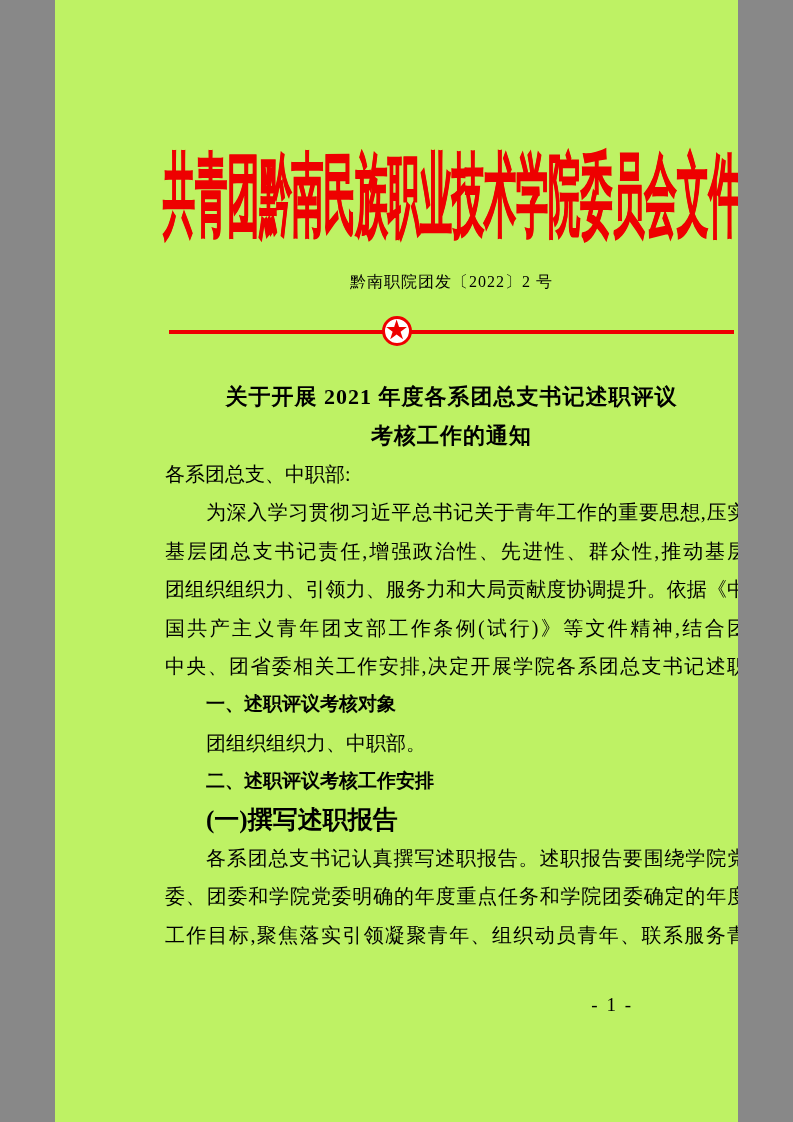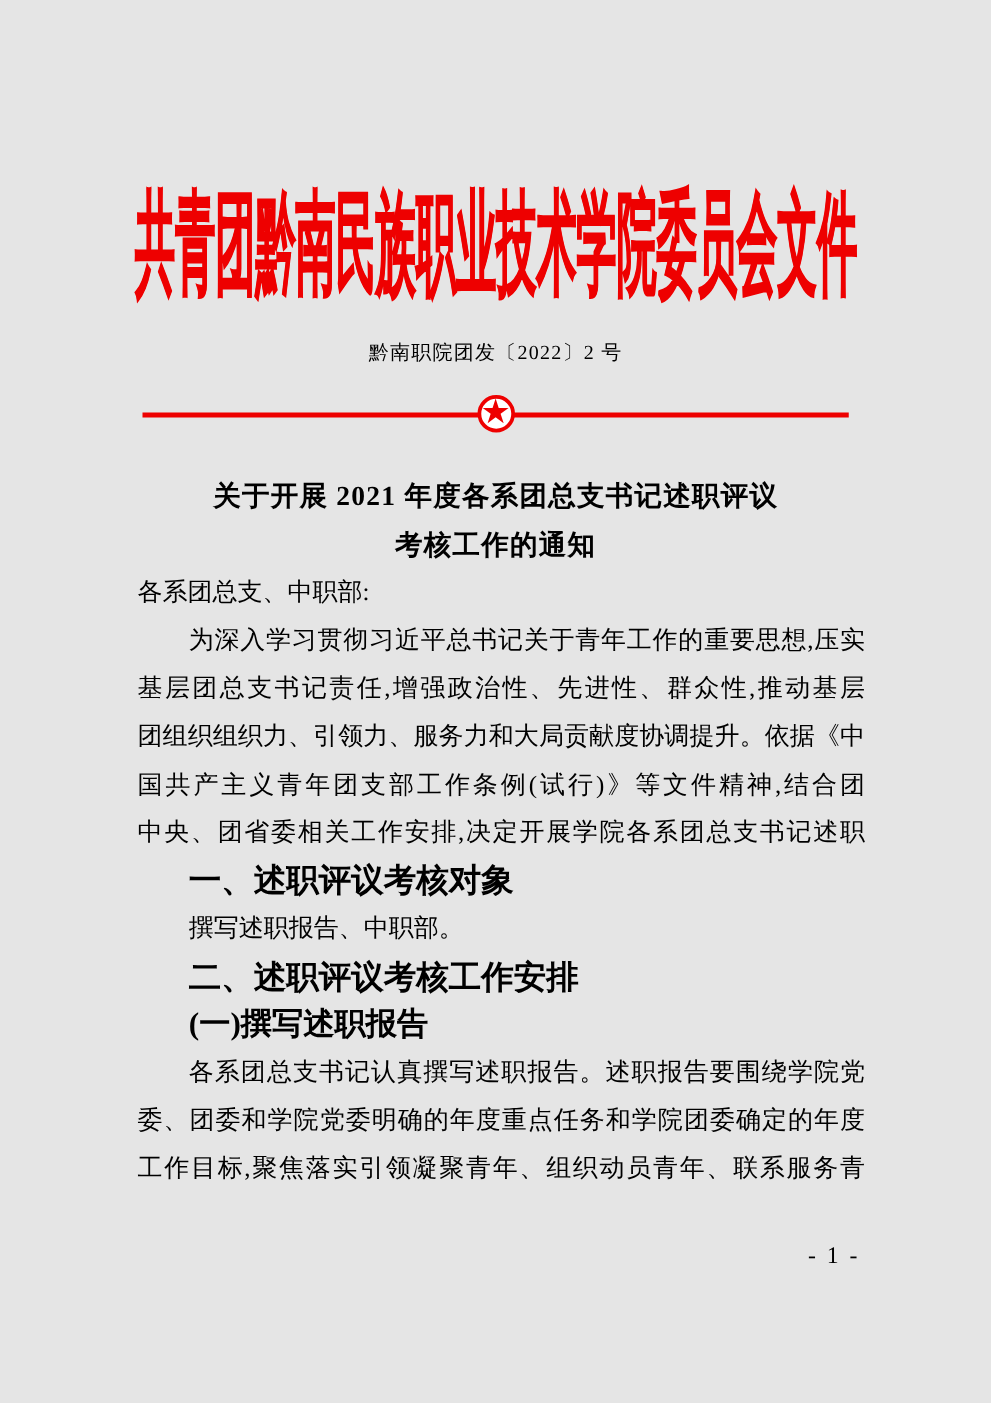--- a/index.html
+++ b/index.html
@@ -1,21 +1,21 @@
 <!DOCTYPE html>
 <html><head>
 <meta charset="utf-8">
 <style>
   * { margin:0; padding:0; box-sizing:border-box; }
   html,body { background:#888; }
   .page {
     position:relative;
-    width:793px; height:1122px;
+    width:683px; height:1122px;
     margin:0 auto;
-    background:#e5e5e5;
+    background:#bef264;
     overflow:hidden;
     font-family:"Liberation Serif", serif;
     color:#000;
   }
   
   .org-title-wrap {
     position:absolute; top:150px; left:0; width:793px; height:92px;
     display:flex; align-items:center; justify-content:center;
     overflow:visible;
   }
@@ -75,21 +75,21 @@
     font-size:20px;
     line-height:38.4px;
     color:#000;
   }
   .bl { white-space:nowrap; }
   .jst { white-space:normal; text-align:justify; text-align-last:justify; text-justify:inter-character; }
   .ind { text-indent:41px; }
   .h-bold {
     font-family:"Liberation Sans", sans-serif;
     font-weight:bold;
-    font-size:26px;
+    font-size:19px;
   }
   .sub-bold {
     font-family:"Liberation Serif", serif;
     font-weight:bold;
     font-size:25px;
   }
   
   .page-number {
     position:absolute; top:994px; right:105px;
     font-size:19px;
@@ -120,21 +120,21 @@
   </div>
 
   <div class="doc-body">
     <div class="bl">各系团总支、中职部:</div>
     <div class="bl jst ind">为深入学习贯彻习近平总书记关于青年工作的重要思想,压实</div>
     <div class="bl jst">基层团总支书记责任,增强政治性、先进性、群众性,推动基层</div>
     <div class="bl jst">团组织组织力、引领力、服务力和大局贡献度协调提升。依据《中</div>
     <div class="bl jst">国共产主义青年团支部工作条例(试行)》等文件精神,结合团</div>
     <div class="bl jst">中央、团省委相关工作安排,决定开展学院各系团总支书记述职</div>
     <div class="bl ind h-bold">一、述职评议考核对象</div>
-    <div class="bl ind">撰写述职报告、中职部。</div>
+    <div class="bl ind">团组织组织力、中职部。</div>
     <div class="bl ind h-bold">二、述职评议考核工作安排</div>
     <div class="bl ind sub-bold">(一)撰写述职报告</div>
     <div class="bl jst ind">各系团总支书记认真撰写述职报告。述职报告要围绕学院党</div>
     <div class="bl jst">委、团委和学院党委明确的年度重点任务和学院团委确定的年度</div>
     <div class="bl jst">工作目标,聚焦落实引领凝聚青年、组织动员青年、联系服务青</div>
   </div>
 
   <div class="page-number">- 1 -</div>
 
 </div>

